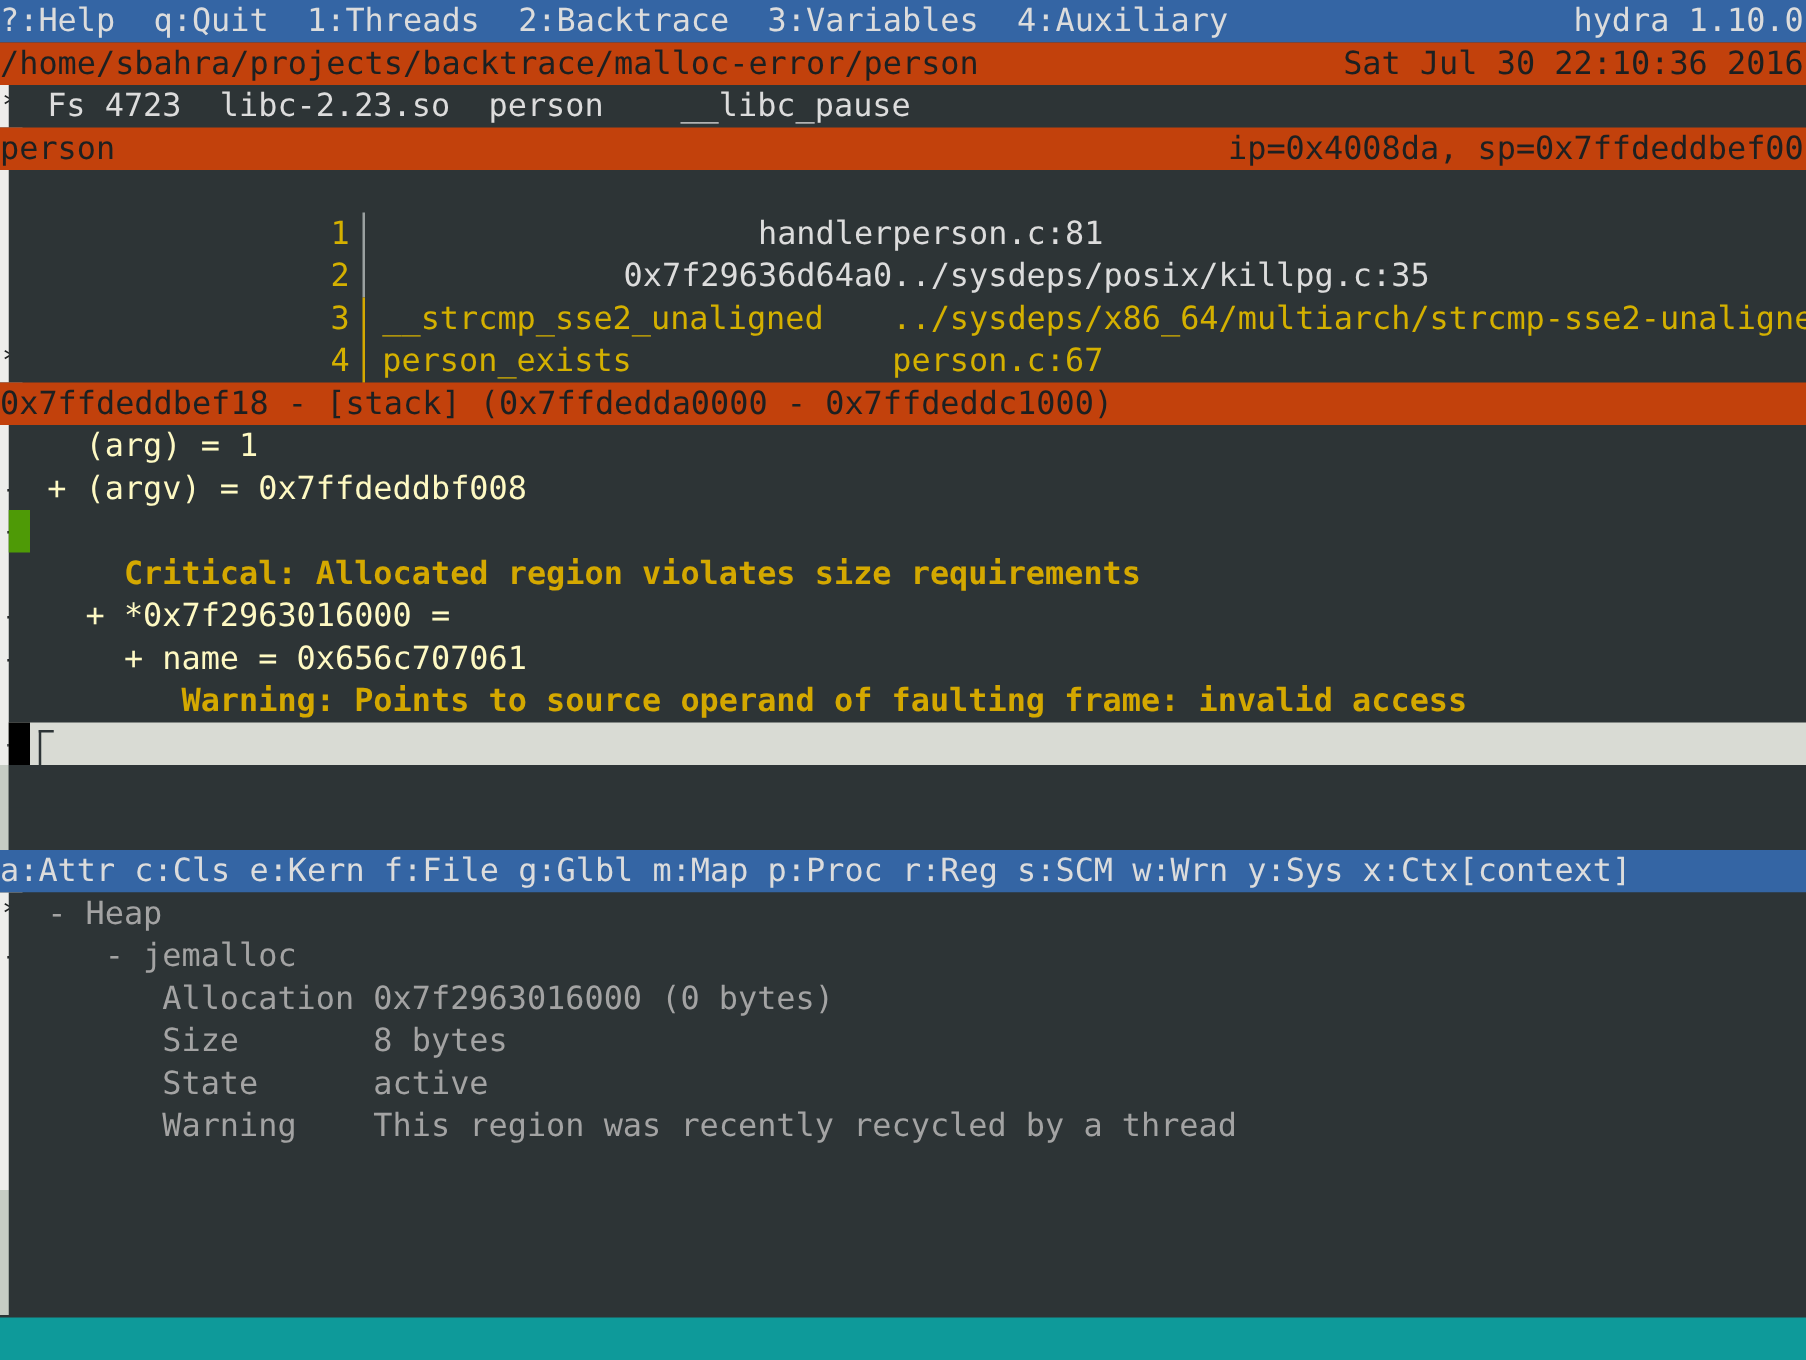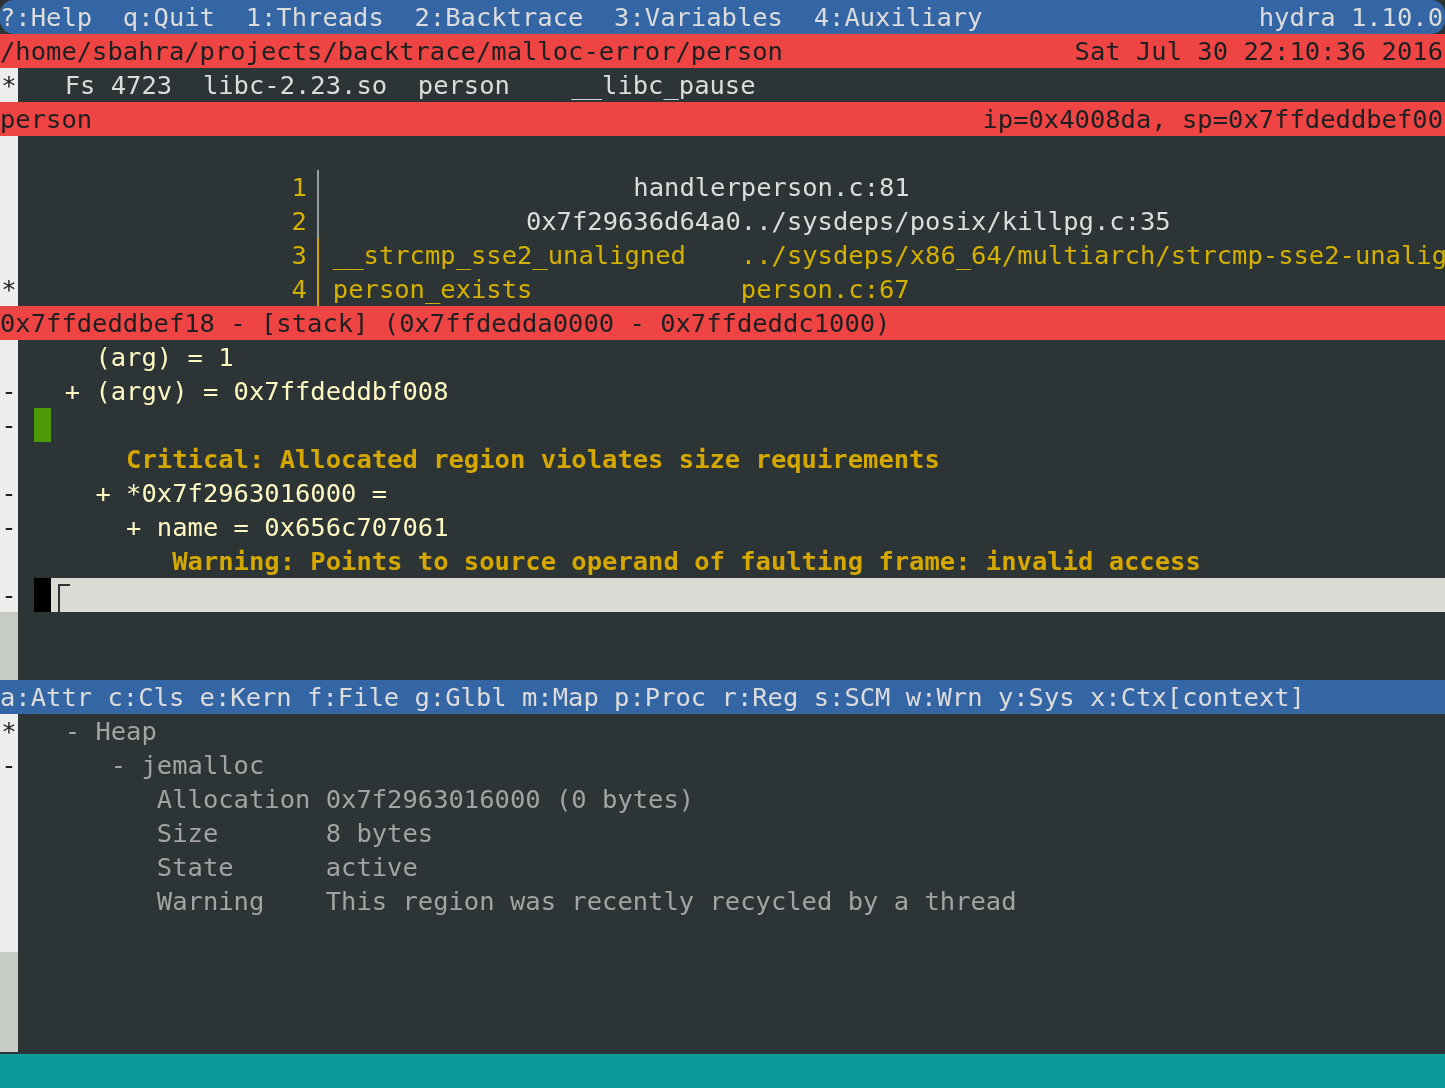--- a/index.html
+++ b/index.html
@@ -7,35 +7,35 @@
     width:1445px;height:1088px;overflow:hidden;
     font-family:"DejaVu Sans Mono","Liberation Mono",monospace;
     font-size:25.5px;line-height:34px;
     -webkit-font-smoothing:none;
   }
   .screen{position:relative;width:1445px;height:1088px;background:#2d3436;}
 
   
   .row{height:34px;line-height:34px;white-space:pre;overflow:hidden;position:relative;}
   .bar-blue{background:#3465a4;color:#dcdcdc;}
-  .bar-teal{background:#ef4444;color:#1d2021;}
+  .bar-teal{background:#c2410c;color:#1d2021;}
 
   
   .split{display:flex;justify-content:space-between;align-items:center;
          padding:0 0 0 0;height:34px;}
   .split > span{white-space:pre;}
 
   
   .pane{position:relative;}
   .gutter{position:absolute;left:0;top:0;width:18px;background:#ededeb;}
   .gutter .mark{position:absolute;left:0;width:18px;height:34px;line-height:34px;
                 color:#1d2021;font-size:25.5px;text-align:center;white-space:pre;}
   .gutter .track{position:absolute;left:0;width:18px;background:#c6ccc4;}
 
-  .body{position:relative;margin-left:34px;background:#2d3436;}
+  .body{position:relative;margin-left:7px;background:#2d3436;}
 
   
   .frameline{height:34px;line-height:34px;white-space:pre;position:relative;}
   .fnum{display:inline-block;width:150px;text-align:right;padding-right:10px;}
   .sep{display:inline-block;width:2px;height:34px;vertical-align:top;}
   .fname{display:inline-block;width:408px;padding-left:14px;}
   .floc{display:inline-block;}
   .c-white{color:#dcdcdc;text-align:right;}
   .c-yellow{color:#d4b000;}
 
@@ -51,21 +51,21 @@
   .aux-line{height:34px;line-height:34px;white-space:pre;color:#a3a3a3;}
   .filler{background:#2d3436;}
   .statusbar{position:absolute;left:0;bottom:0;width:1445px;height:34px;
              background:#0e9a9a;color:#132021;line-height:34px;white-space:pre;}
 </style>
 </head>
 <body>
 
 <div class="screen">
 
-  <div class="row bar-blue split" style="padding-right:2px;border-radius:14px;">
+  <div class="row bar-blue split" style="padding-right:2px;">
     <span>?:Help  q:Quit  1:Threads  2:Backtrace  3:Variables  4:Auxiliary</span>
     <span>hydra 1.10.0</span>
   </div>
 
   <div class="row bar-teal split" style="padding-right:2px;">
     <span>/home/sbahra/projects/backtrace/malloc-error/person</span>
     <span>Sat Jul 30 22:10:36 2016</span>
   </div>
 
   <div class="pane" style="height:34px;">

